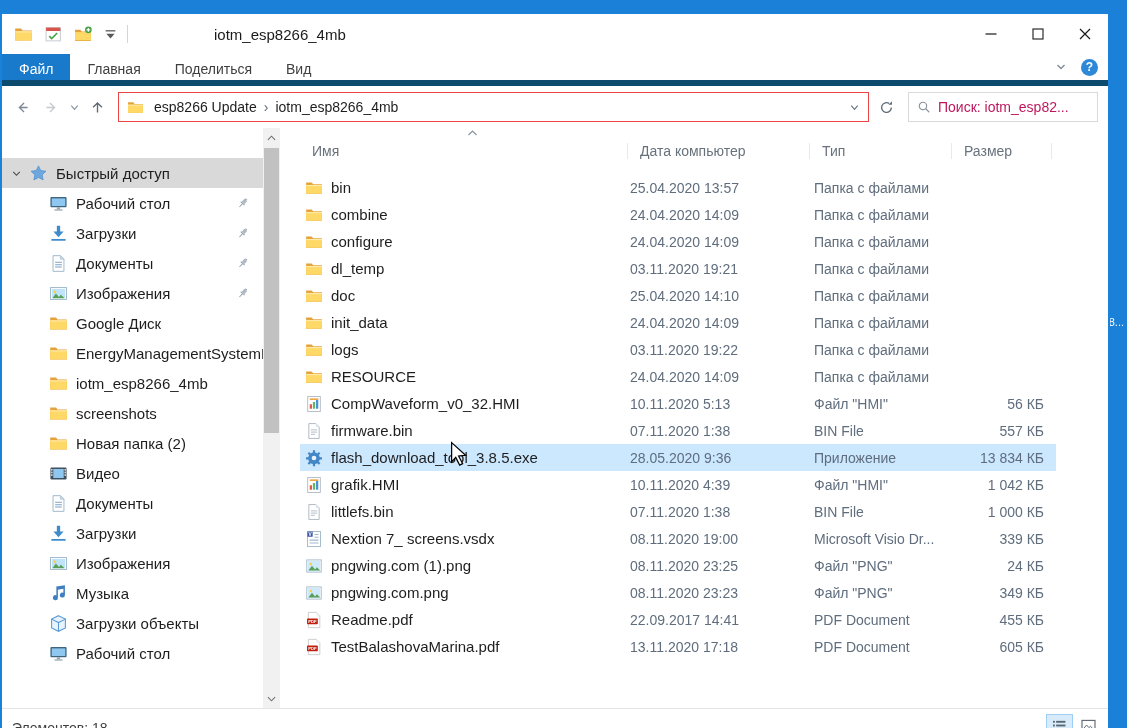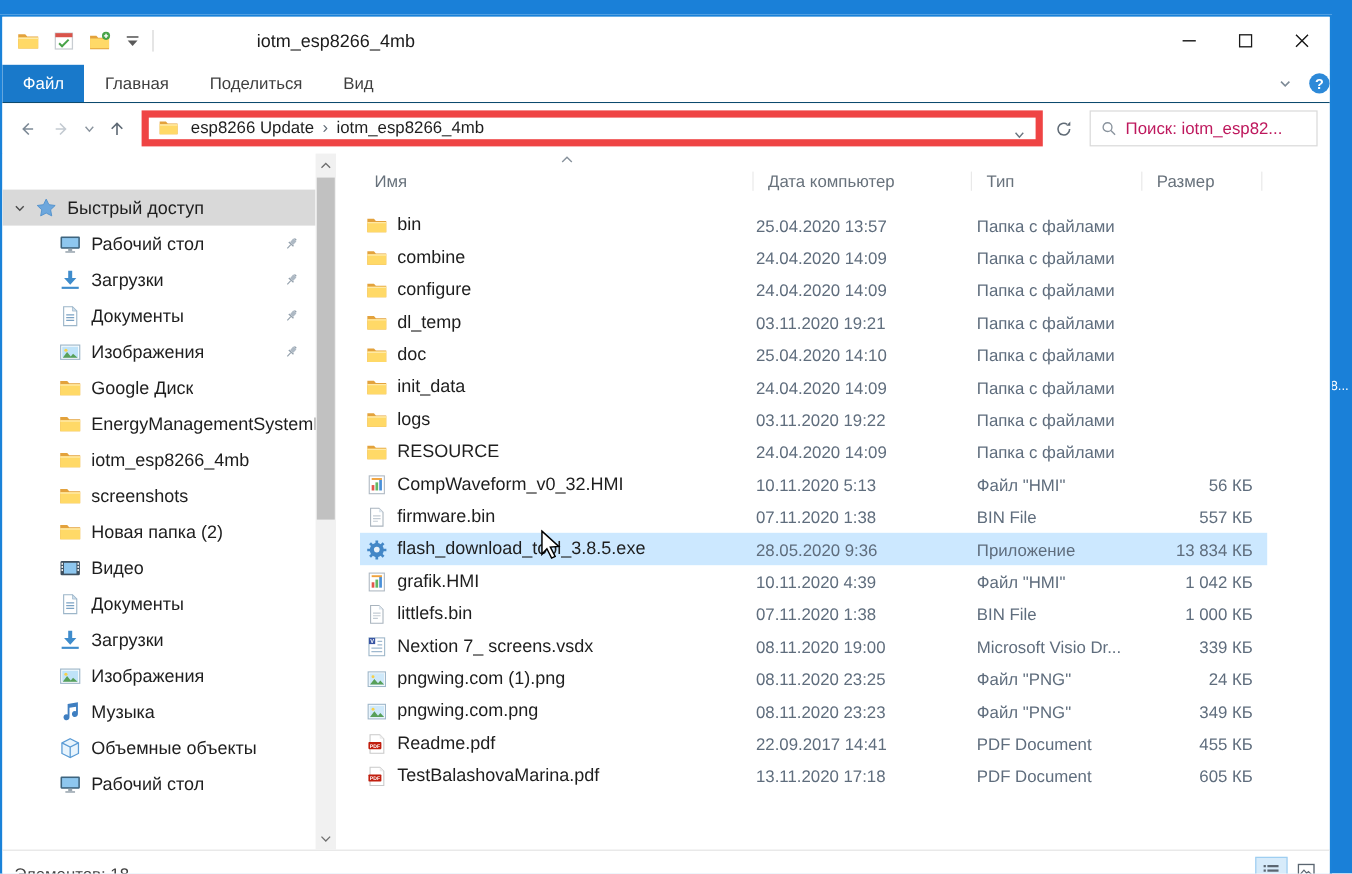--- a/index.html
+++ b/index.html
@@ -15,34 +15,34 @@
   .qat{display:flex;align-items:center;gap:11px}
   .ticon{width:19px;height:19px;display:inline-block}
   .ticon.sm{width:13px;height:13px}
   .tb-sep{width:1px;height:18px;background:#d5d5d5;margin-left:10px}
   .title{margin-left:86px;font-size:15px;color:#1b1b1b;white-space:nowrap}
   .win-controls{margin-left:auto;display:flex;height:100%}
   .wc{width:47px;height:100%;display:flex;align-items:center;justify-content:center}
   .wc .g{width:12px;height:12px}
 
   
-  .ribbon{height:32px;display:flex;align-items:stretch;border-bottom:1px solid #0c4a6e;background:#fff;padding-right:0;flex:0 0 auto}
+  .ribbon{height:32px;display:flex;align-items:stretch;border-bottom:6px solid #0c4a6e;background:#fff;padding-right:10px;flex:0 0 auto}
   .rtab{padding:0 17px;font-size:14px;line-height:31px;color:#3f3f3f;white-space:nowrap}
   .rtab.active{background:#1979ca;color:#fff}
   .ribbon-right{margin-left:auto;display:flex;align-items:center;gap:13px}
   .rib-chev{width:14px;height:14px}
   .help{width:17px;height:17px;border-radius:50%;background:#2d89d8;color:#fff;font-size:12px;font-weight:bold;display:flex;align-items:center;justify-content:center}
 
   
   .addr-row{height:42px;display:flex;align-items:center;padding:0 10px 0 6px;background:#fff;flex:0 0 auto}
   .navbtn{width:29px;height:29px;display:flex;align-items:center;justify-content:center;flex:0 0 auto}
   .navbtn .g{width:17px;height:17px}
   .navbtn.small{width:17px}
   .navbtn.small .g{width:11px;height:11px}
-  .addr-box{flex:1;height:30px;border:6px solid #ef4444;display:flex;align-items:flex-start;margin-left:6px;background:#fff;min-width:0}
+  .addr-box{flex:1;height:30px;border:1px solid #ef4444;display:flex;align-items:center;margin-left:6px;background:#fff;min-width:0}
   .addr-box .ticon{width:17px;height:17px;margin:0 5px 0 8px;flex:0 0 auto}
   .bc-item{font-size:14px;color:#1e1e1e;padding:0 5px;white-space:nowrap}
   .bc-sep{color:#5f6a75;font-size:14px;padding:0 2px}
   .addr-spacer{flex:1}
   .addr-dd{width:28px;height:28px;display:flex;align-items:center;justify-content:center}
   .addr-dd .g{width:11px;height:11px}
   .refresh-btn{width:30px;height:30px;display:flex;align-items:center;justify-content:center;flex:0 0 auto;margin-left:2px}
   .refresh-btn .g{width:15px;height:15px}
   .search-box{width:190px;height:30px;border:1px solid #d9d9d9;display:flex;align-items:center;padding:0 8px;gap:7px;margin-left:7px;flex:0 0 auto;background:#fff}
   .search-box .g{width:14px;height:14px;flex:0 0 auto}
@@ -448,21 +448,21 @@
             </span>
             <span class="lbl">Музыка</span>
           </div>
           <div class="sbi lvl1">
             <span class="ico">
               <svg viewBox="0 0 16 16">
                 <path d="M8 1.4l5.8 2.9v7.4L8 14.6l-5.8-2.9V4.3z" fill="#e8f4fd" stroke="#5a9bd5" stroke-width=".9"></path>
                 <path d="M2.2 4.3L8 7.2l5.8-2.9M8 7.2v7.4" stroke="#5a9bd5" stroke-width=".9" fill="none"></path>
               </svg>
             </span>
-            <span class="lbl">Объемные объекты</span>
+            <span class="lbl">Загрузки объекты</span>
           </div>
           <div class="sbi lvl1">
             <span class="ico">
               <svg viewBox="0 0 16 16">
                 <rect x="1.2" y="2.6" width="13.6" height="8.6" rx=".8" fill="#3e647e"></rect>
                 <rect x="2.3" y="3.7" width="11.4" height="6.4" fill="#8ec7ef"></rect>
                 <rect x="6.6" y="11.2" width="2.8" height="1.7" fill="#9aa7b0"></rect>
                 <rect x="4.6" y="12.9" width="6.8" height="1.1" fill="#9aa7b0"></rect>
               </svg>
             </span>

